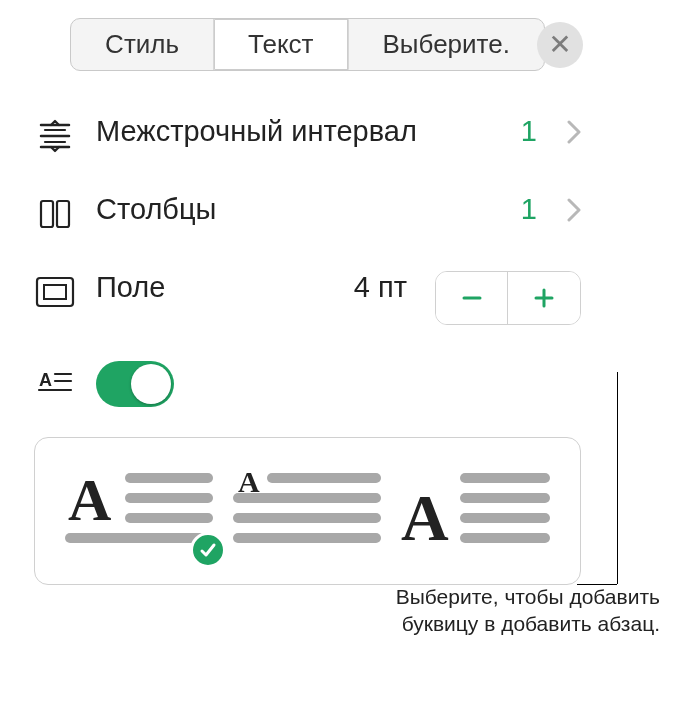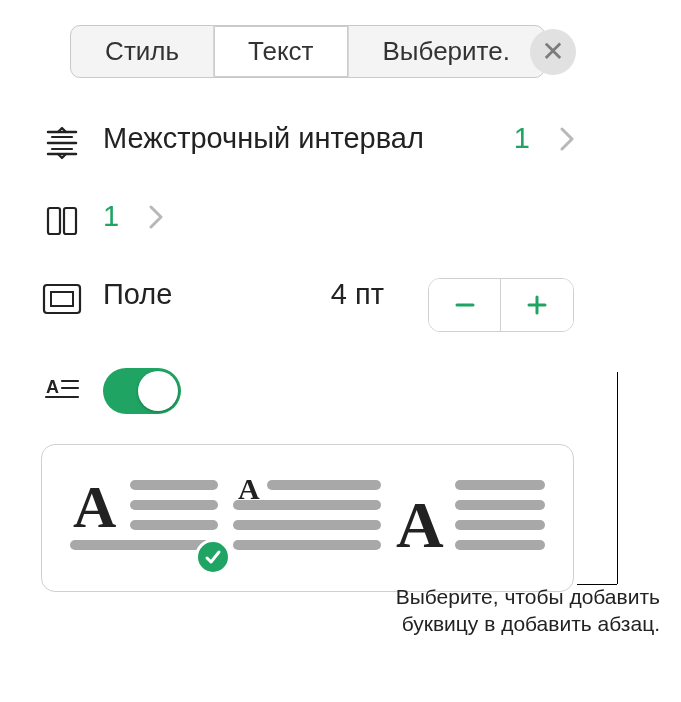--- a/index.html
+++ b/index.html
@@ -5,21 +5,21 @@
   * { box-sizing: border-box; margin: 0; padding: 0; }
   body {
     font-family: -apple-system, "Helvetica Neue", Arial, sans-serif;
     background: #fff;
     width: 681px;
     height: 702px;
     position: relative;
   }
   .panel {
     width: 615px;
-    padding: 11px;
+    padding: 4px;
   }
   .tabbar {
     display: flex;
     align-items: center;
     justify-content: center;
     gap: 0;
     padding: 14px 24px 18px 24px;
     position: relative;
   }
   .tab-seg {
@@ -80,21 +80,21 @@
     color: #222;
   }
   .row-value {
     font-size: 29px;
     color: #1fa463;
     margin-right: 10px;
   }
   .row-value-dark {
     font-size: 29px;
     color: #222;
-    margin-right: 24px;
+    margin-right: 8px;
   }
   .chevron {
     color: #b8b8b8;
     font-size: 32px;
     display: inline-block;
   }
   .stepper {
     display: flex;
     border: 1px solid #d0d0d0;
     border-radius: 12px;
@@ -227,20 +227,21 @@
       </span>
     </div>
 
     <div class="row">
       <span class="row-icon">
         <svg width="36" height="36" viewBox="0 0 36 36">
           <rect x="4" y="5" width="12" height="26" rx="2" stroke="#222" stroke-width="2.2" fill="none"></rect>
           <rect x="20" y="5" width="12" height="26" rx="2" stroke="#222" stroke-width="2.2" fill="none"></rect>
         </svg>
       </span>
+      <span class="row-label">Столбцы</span>
       <span class="row-value">1</span>
       <span class="chevron">
         <svg width="14" height="24" viewBox="0 0 14 24">
             <path d="M2 2 L12 12 L2 22" stroke="#b8b8b8" stroke-width="3" fill="none" stroke-linecap="round" stroke-linejoin="round"></path>
           </svg>
       </span>
     </div>
 
     <div class="row">
       <span class="row-icon">

